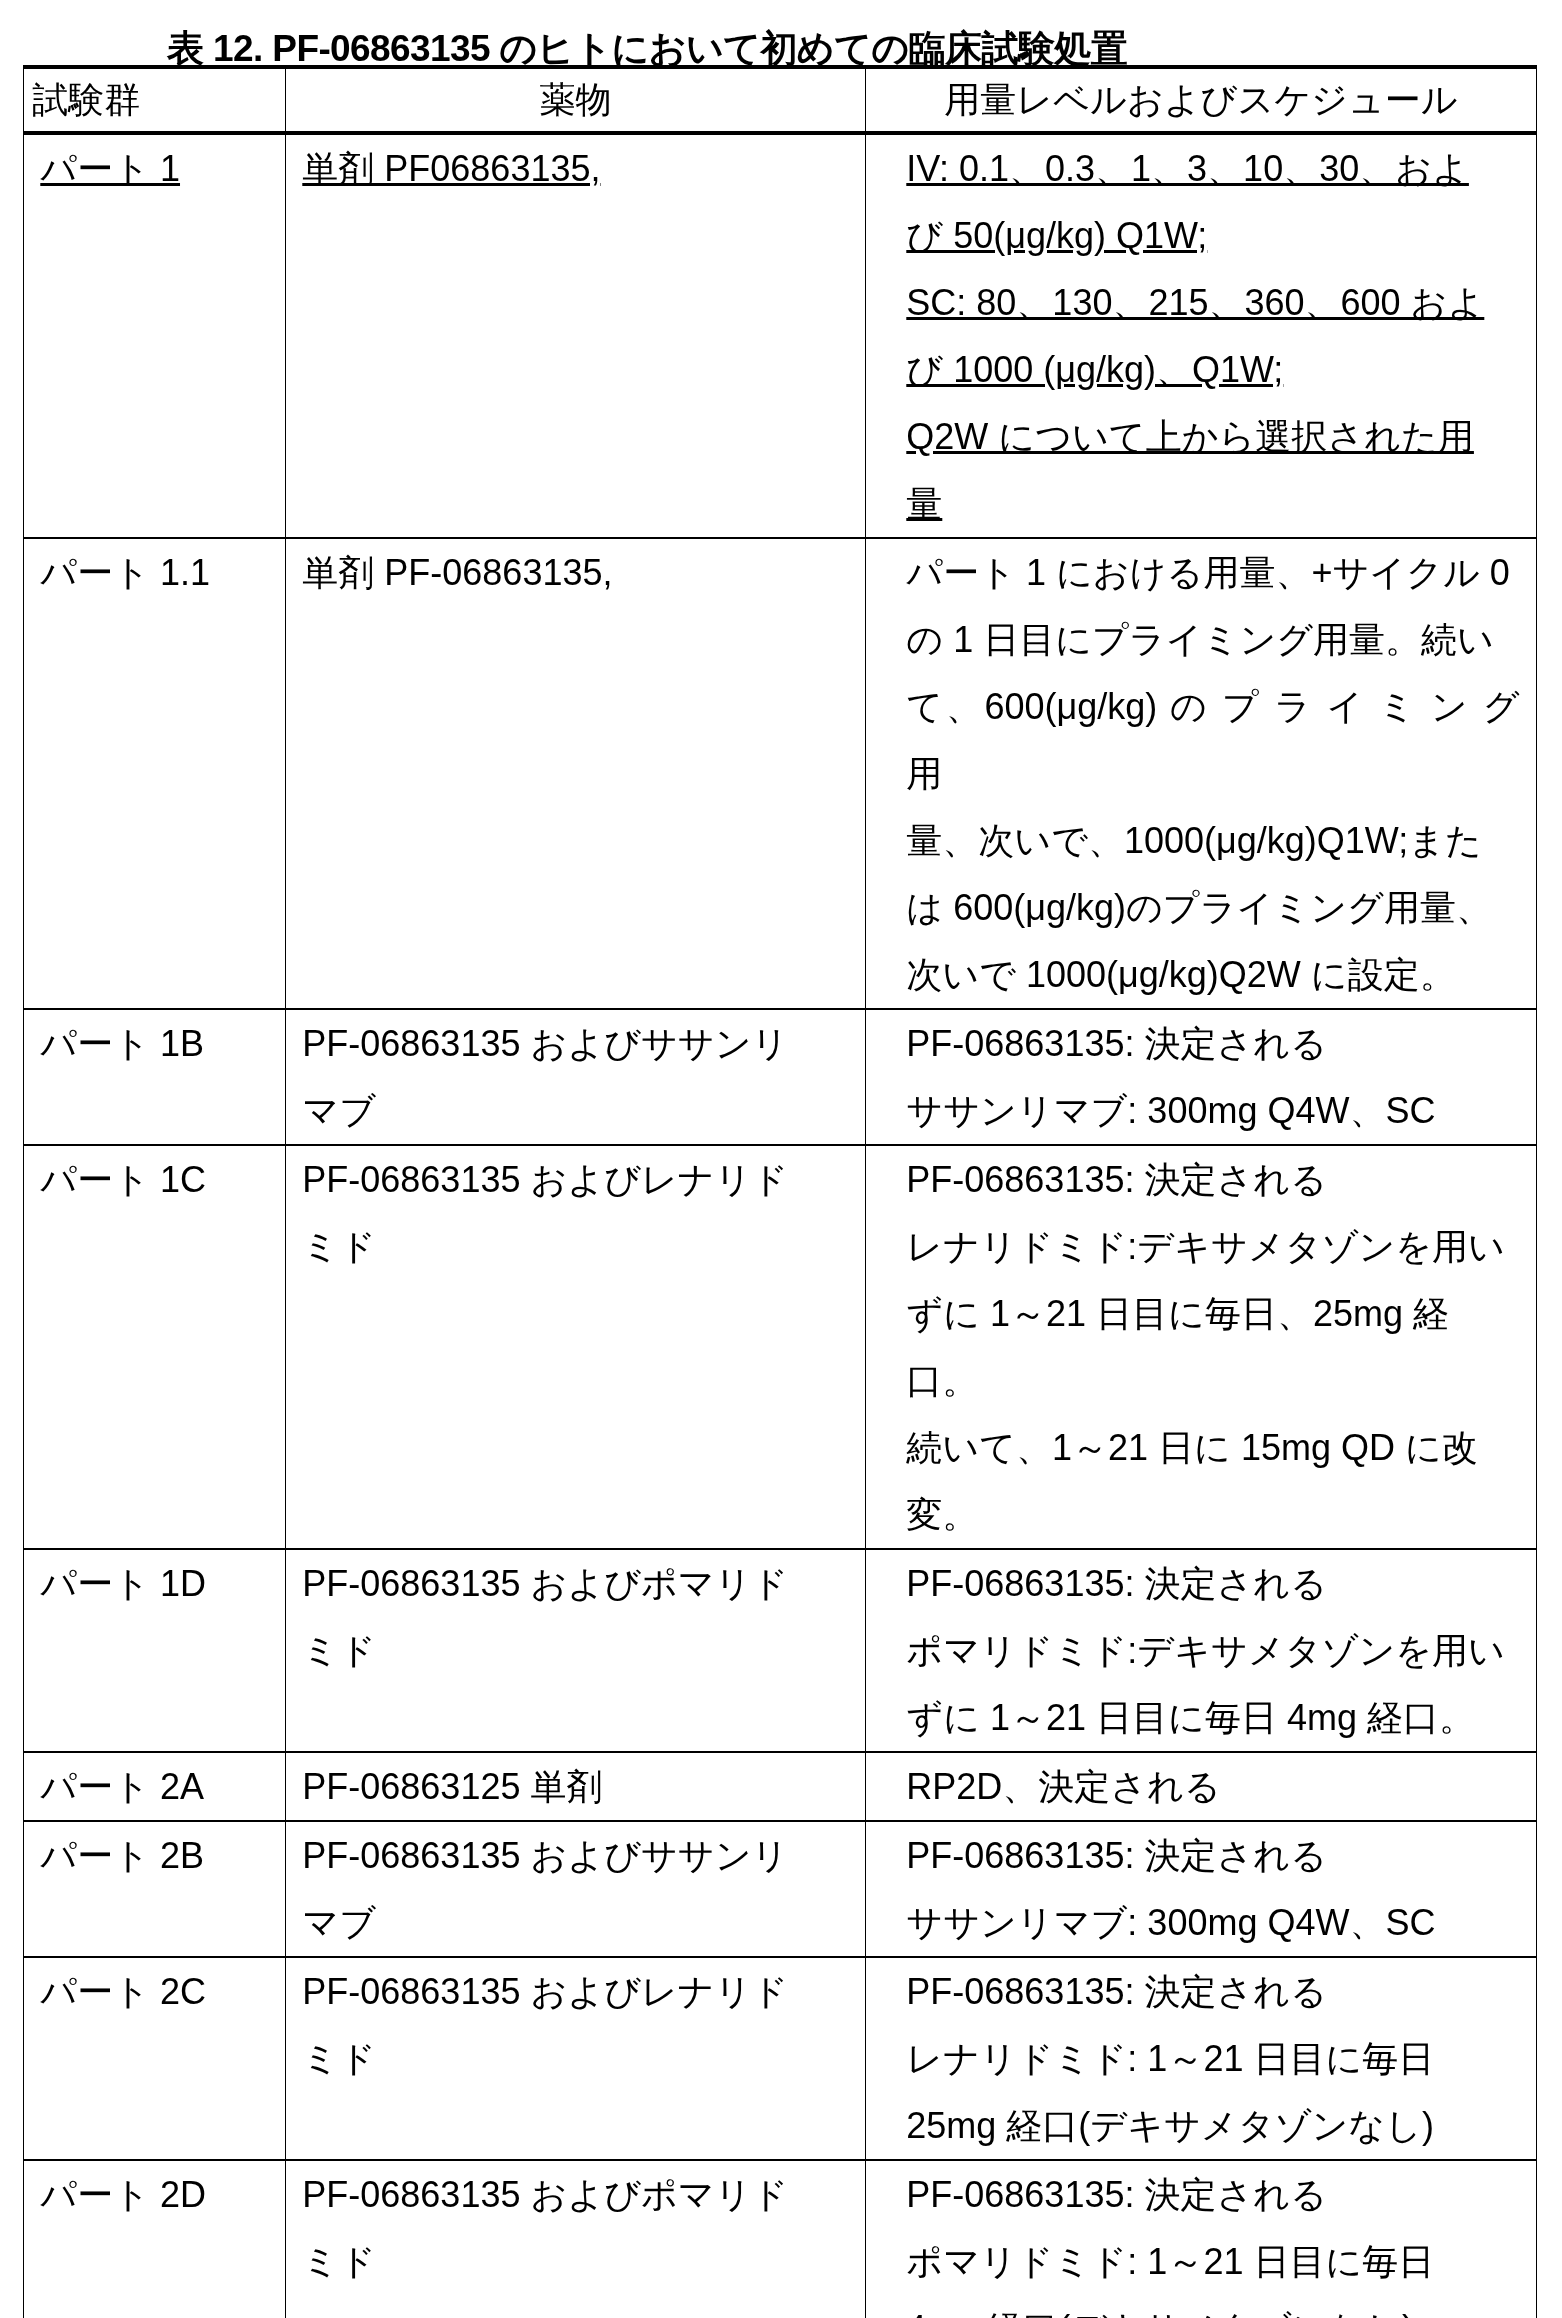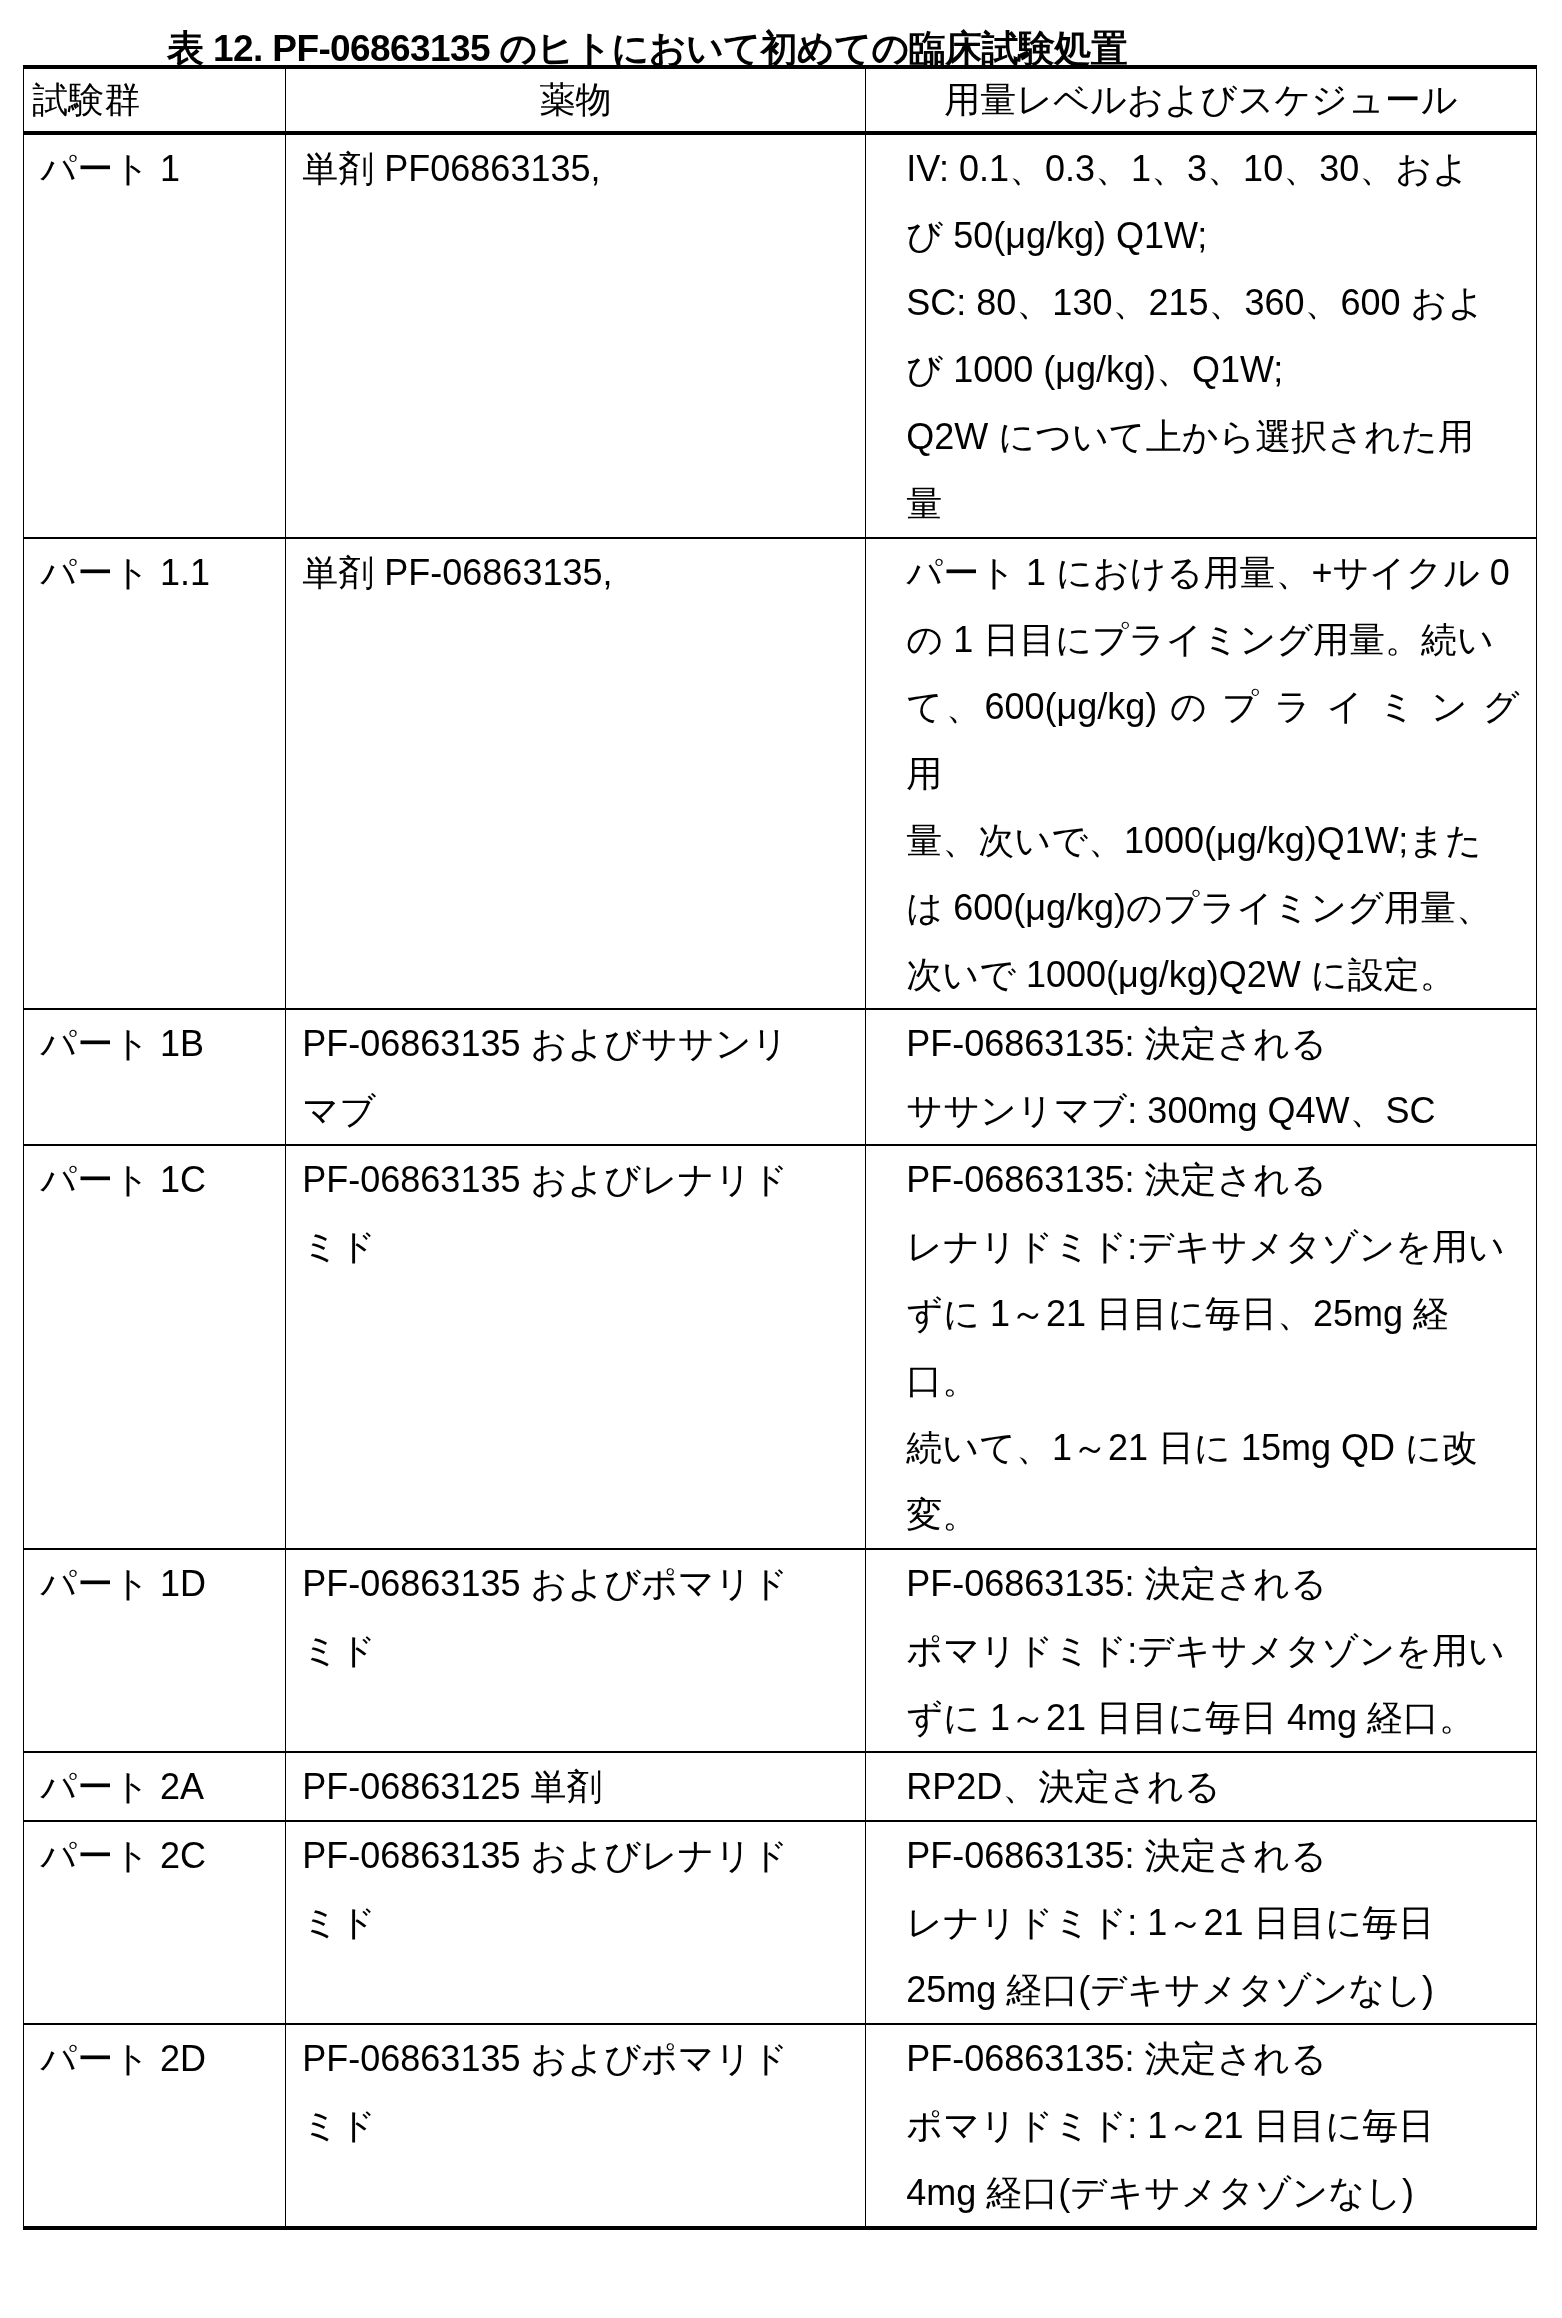--- a/index.html
+++ b/index.html
@@ -77,21 +77,21 @@
       <col class="c3">
   </colgroup>
   <thead>
     <tr>
       <th class="h1">試験群</th>
       <th>薬物</th>
       <th>用量レベルおよびスケジュール</th>
     </tr>
   </thead>
   <tbody id="tbody">
-      <tr style="height: 401px;">
+      <tr style="height: 401px; text-decoration: underline;">
         <td class="group">
           <span class="line">パート 1</span>
         </td>
         <td class="drug">
           <span class="line">単剤 PF06863135,</span>
         </td>
         <td class="dose">
           <span class="line">IV: 0.1、0.3、1、3、10、30、およ</span>
           <span class="line">び 50(μg/kg) Q1W;</span>
           <span class="line">SC: 80、130、215、360、600 およ</span>
@@ -164,20 +164,33 @@
         <td class="group">
           <span class="line">パート 2A</span>
         </td>
         <td class="drug">
           <span class="line">PF-06863125 単剤</span>
         </td>
         <td class="dose">
           <span class="line">RP2D、決定される</span>
         </td>
       </tr>
+      <tr style="height: 135px;">
+        <td class="group">
+          <span class="line">パート 2B</span>
+        </td>
+        <td class="drug">
+          <span class="line">PF-06863135 およびササンリ</span>
+          <span class="line">マブ</span>
+        </td>
+        <td class="dose">
+          <span class="line">PF-06863135: 決定される</span>
+          <span class="line">ササンリマブ: 300mg Q4W、SC</span>
+        </td>
+      </tr>
       <tr style="height: 199px;">
         <td class="group">
           <span class="line">パート 2C</span>
         </td>
         <td class="drug">
           <span class="line">PF-06863135 およびレナリド</span>
           <span class="line">ミド</span>
         </td>
         <td class="dose">
           <span class="line">PF-06863135: 決定される</span>

